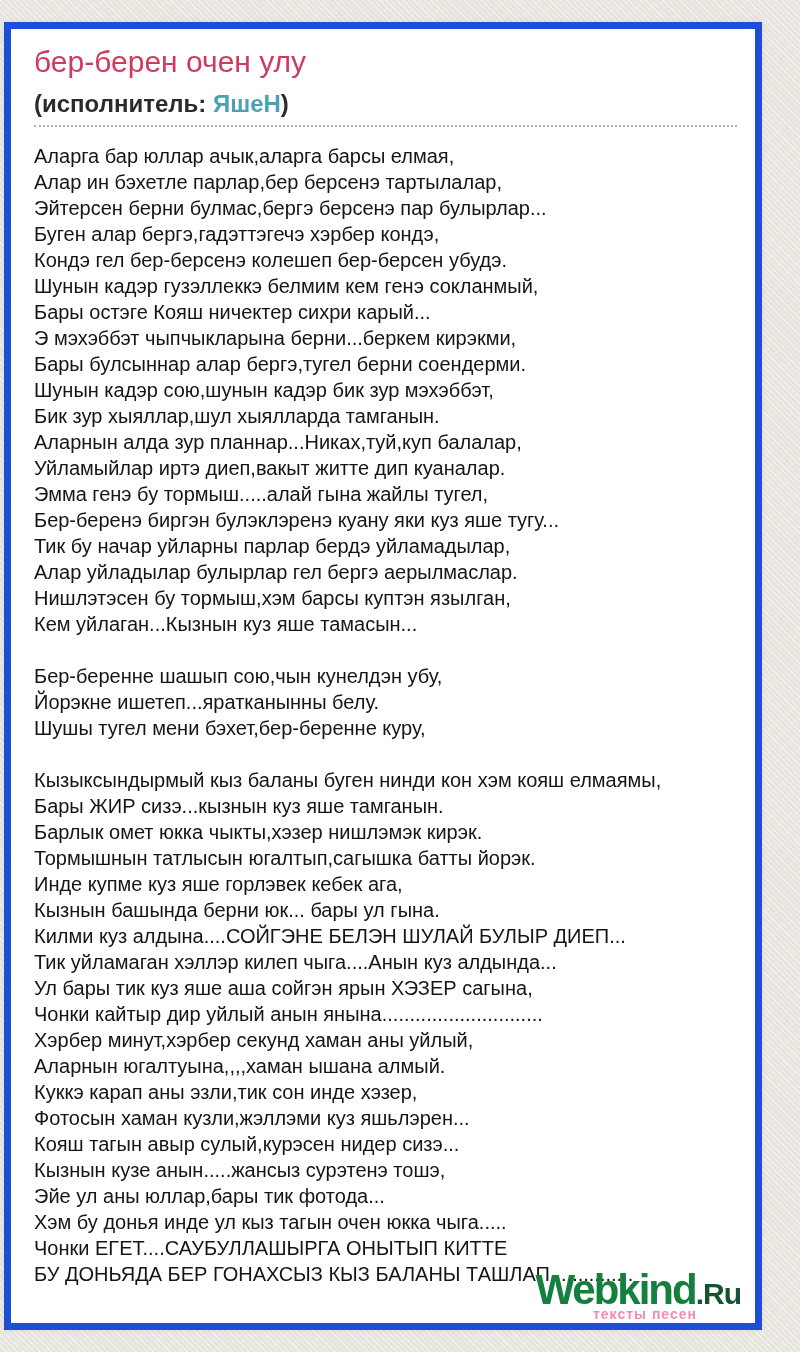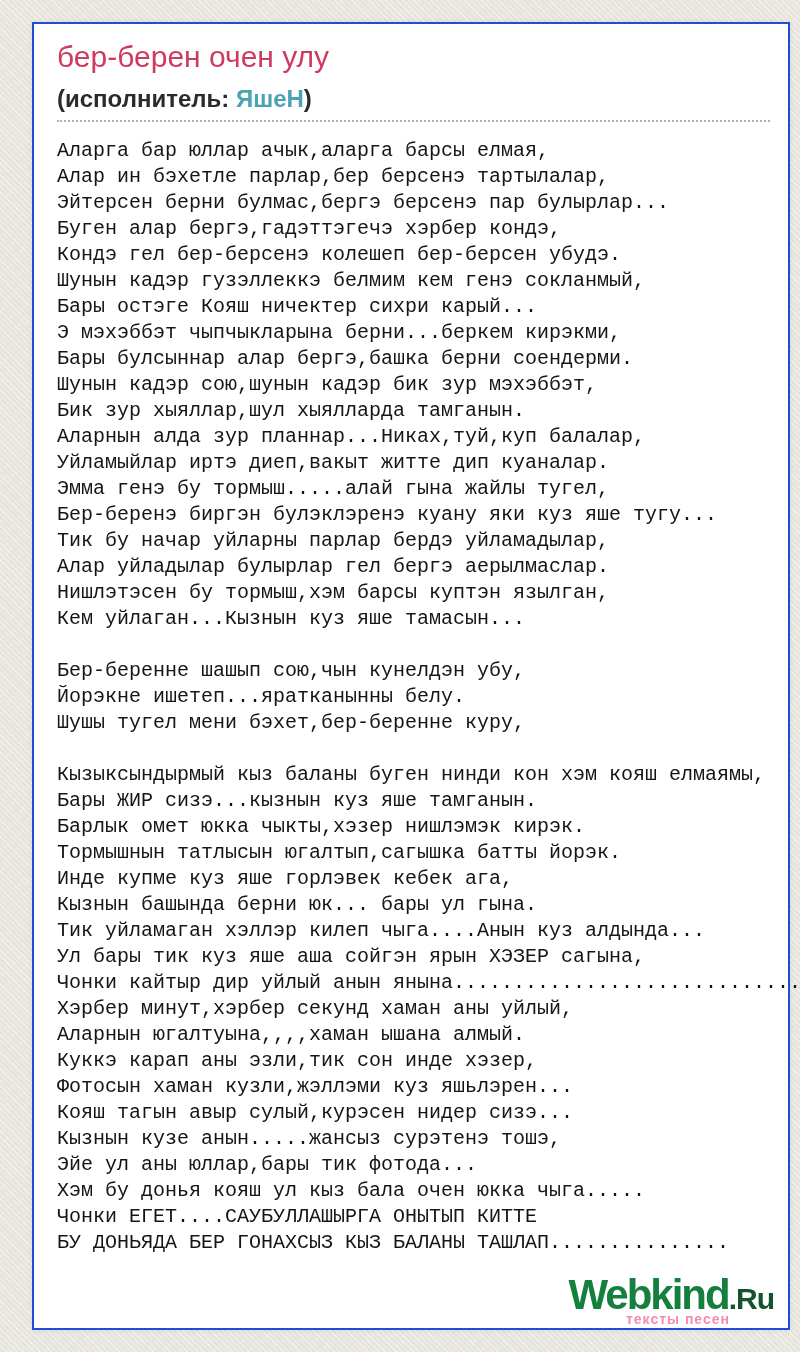--- a/index.html
+++ b/index.html
@@ -6,40 +6,40 @@
   body{
     width:800px;height:1352px;position:relative;
     font-family:"Liberation Sans",sans-serif;
     background-color:#e9e6e0;
     background-image:
       repeating-linear-gradient(45deg, rgba(255,255,255,.45) 0 1px, rgba(0,0,0,0) 1px 4px),
       repeating-linear-gradient(-45deg, rgba(0,0,0,.02) 0 1px, rgba(0,0,0,0) 1px 3px);
     overflow:hidden;
   }
   .card{
-    position:absolute;left:32px;top:22px;width:758px;height:1308px;
+    position:absolute;left:4px;top:22px;width:758px;height:1308px;
     box-sizing:border-box;background:#ffffff;
-    border:2px solid #1d4ed8;box-shadow:0 0 5px rgba(0,0,0,.07);
+    border:7px solid #1d4ed8;box-shadow:0 0 5px rgba(0,0,0,.07);
     padding:16px 20px 0 23px;
   }
   .page-title{
     margin:0;font-size:30px;line-height:1.1;font-weight:400;
     color:#cf3a5e;letter-spacing:0;
   }
   .artist-line{
     margin-top:12px;font-size:24px;color:#2b2b2b;line-height:1.2;font-weight:bold;
   }
   .artist-link{color:#4aa3b3;text-decoration:none;cursor:pointer;}
   .sep{border-bottom:2px dotted #9eb7c8;height:6px;margin:0 -2px 0 0;}
   .lyrics{
     margin-top:16px;font-size:20px;line-height:26px;color:#151515;
   }
   .stanza{margin:0 0 26px 0;}
   .stanza:last-child{margin-bottom:0;}
-  .line{white-space:nowrap;font-family:Liberation Mono, monospace;}
+  .line{white-space:nowrap;}
   .logo{
     position:absolute;right:14px;bottom:2px;text-align:right;
     line-height:1;cursor:pointer;
   }
   .logo-main{
     font-size:42px;font-weight:700;color:#15803d;letter-spacing:-2px;
   }
   .logo-ru{
     font-size:30px;font-weight:700;color:#14532d;letter-spacing:-1px;
   }
@@ -62,21 +62,21 @@
   <div class="lyrics" id="lyrics">
       <div class="stanza">
         <div class="line">Аларга бар юллар ачык,аларга барсы елмая,</div>
         <div class="line">Алар ин бэхетле парлар,бер берсенэ тартылалар,</div>
         <div class="line">Эйтерсен берни булмас,бергэ берсенэ пар булырлар...</div>
         <div class="line">Буген алар бергэ,гадэттэгечэ хэрбер кондэ,</div>
         <div class="line">Кондэ гел бер-берсенэ колешеп бер-берсен убудэ.</div>
         <div class="line">Шунын кадэр гузэллеккэ белмим кем генэ сокланмый,</div>
         <div class="line">Бары остэге Кояш ничектер сихри карый...</div>
         <div class="line">Э мэхэббэт чыпчыкларына берни...беркем кирэкми,</div>
-        <div class="line">Бары булсыннар алар бергэ,башка берни соендерми.</div>
+        <div class="line">Бары булсыннар алар бергэ,тугел берни соендерми.</div>
         <div class="line">Шунын кадэр сою,шунын кадэр бик зур мэхэббэт,</div>
         <div class="line">Бик зур хыяллар,шул хыялларда тамганын.</div>
         <div class="line">Аларнын алда зур планнар...Никах,туй,куп балалар,</div>
         <div class="line">Уйламыйлар иртэ диеп,вакыт житте дип куаналар.</div>
         <div class="line">Эмма генэ бу тормыш.....алай гына жайлы тугел,</div>
         <div class="line">Бер-беренэ биргэн булэклэренэ куану яки куз яше тугу...</div>
         <div class="line">Тик бу начар уйларны парлар бердэ уйламадылар,</div>
         <div class="line">Алар уйладылар булырлар гел бергэ аерылмаслар.</div>
         <div class="line">Нишлэтэсен бу тормыш,хэм барсы куптэн язылган,</div>
         <div class="line">Кем уйлаган...Кызнын куз яше тамасын...</div>
@@ -86,31 +86,32 @@
         <div class="line">Йорэкне ишетеп...яратканынны белу.</div>
         <div class="line">Шушы тугел мени бэхет,бер-беренне куру,</div>
       </div>
       <div class="stanza">
         <div class="line">Кызыксындырмый кыз баланы буген нинди кон хэм кояш елмаямы,</div>
         <div class="line">Бары ЖИР сизэ...кызнын куз яше тамганын.</div>
         <div class="line">Барлык омет юкка чыкты,хэзер нишлэмэк кирэк.</div>
         <div class="line">Тормышнын татлысын югалтып,сагышка батты йорэк.</div>
         <div class="line">Инде купме куз яше горлэвек кебек ага,</div>
         <div class="line">Кызнын башында берни юк... бары ул гына.</div>
+        <div class="line">Килми куз алдына....СОЙГЭНЕ БЕЛЭН ШУЛАЙ БУЛЫР ДИЕП...</div>
         <div class="line">Тик уйламаган хэллэр килеп чыга....Анын куз алдында...</div>
         <div class="line">Ул бары тик куз яше аша сойгэн ярын ХЭЗЕР сагына,</div>
         <div class="line">Чонки кайтыр дир уйлый анын янына.............................</div>
         <div class="line">Хэрбер минут,хэрбер секунд хаман аны уйлый,</div>
         <div class="line">Аларнын югалтуына,,,,хаман ышана алмый.</div>
         <div class="line">Куккэ карап аны эзли,тик сон инде хэзер,</div>
         <div class="line">Фотосын хаман кузли,жэллэми куз яшьлэрен...</div>
         <div class="line">Кояш тагын авыр сулый,курэсен нидер сизэ...</div>
         <div class="line">Кызнын кузе анын.....жансыз сурэтенэ тошэ,</div>
         <div class="line">Эйе ул аны юллар,бары тик фотода...</div>
-        <div class="line">Хэм бу донья кояш ул кыз бала очен юкка чыга.....</div>
+        <div class="line">Хэм бу донья инде ул кыз тагын очен юкка чыга.....</div>
         <div class="line">Чонки ЕГЕТ....САУБУЛЛАШЫРГА ОНЫТЫП КИТТЕ</div>
         <div class="line">БУ ДОНЬЯДА БЕР ГОНАХСЫЗ КЫЗ БАЛАНЫ ТАШЛАП...............</div>
       </div>
     </div>
 
   <div class="logo">
     <span class="logo-main">Webkind</span><span class="logo-ru">.Ru</span>
     <div class="logo-tag">тексты песен</div>
   </div>
 

